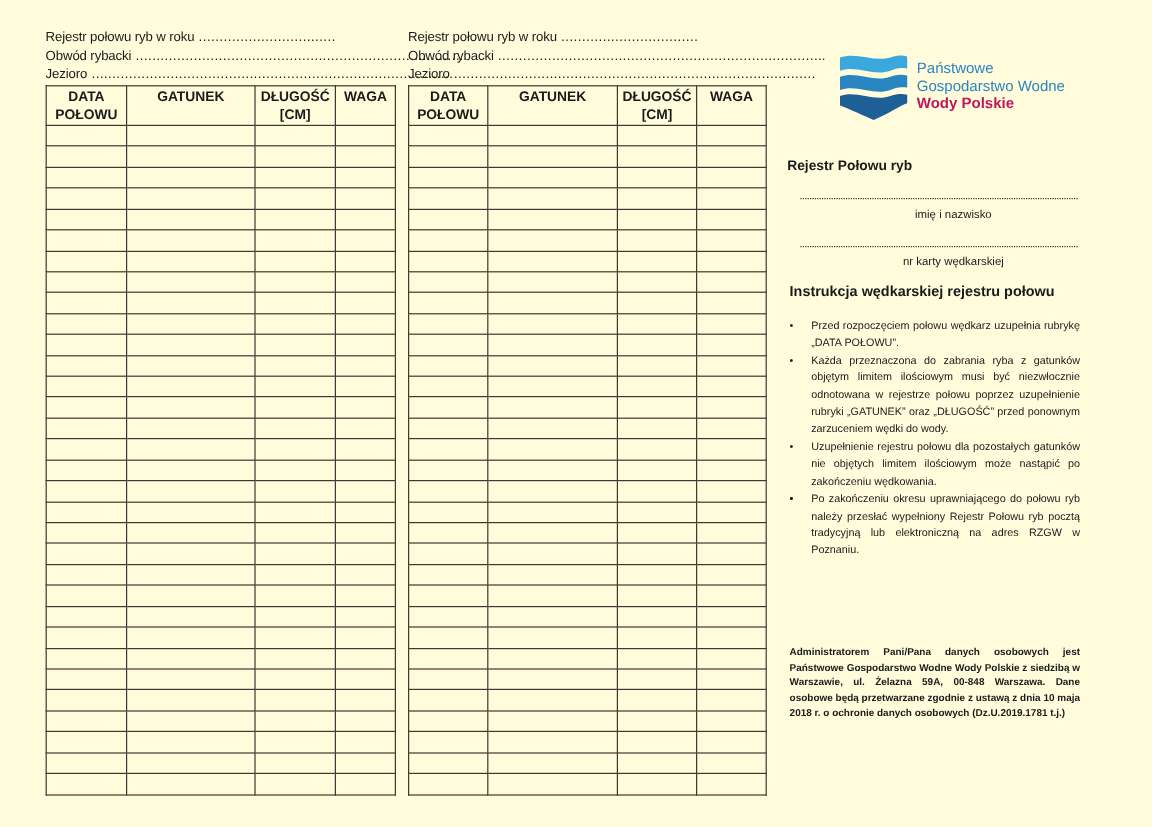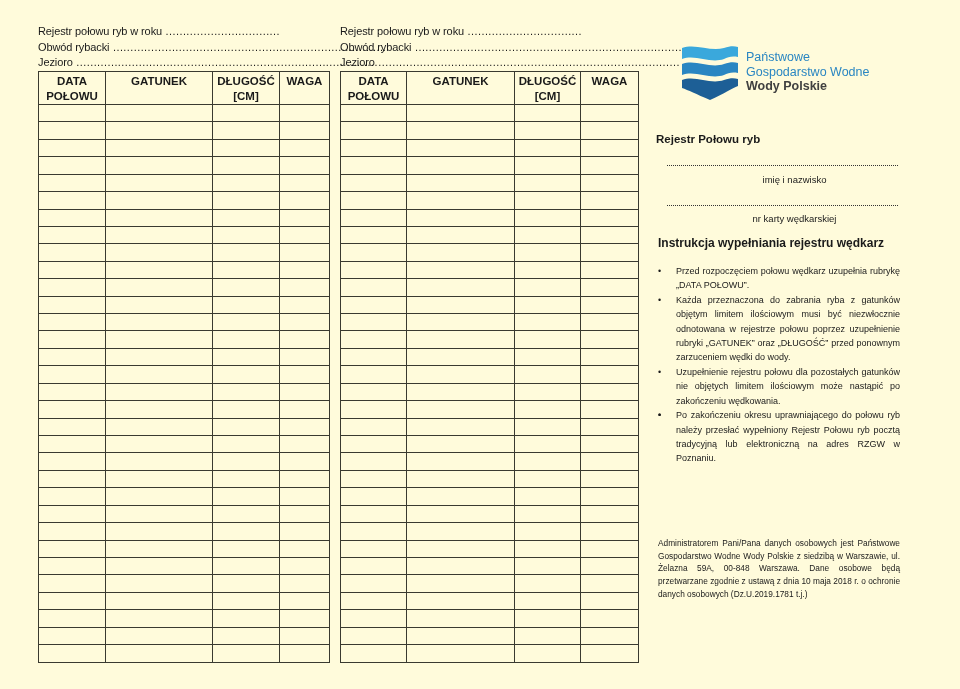--- a/index.html
+++ b/index.html
@@ -61,39 +61,39 @@
 
   
   .info {
     position: absolute;
     left: 656px;
     top: 40px;
     width: 245px;
   }
   .logo {
     position: absolute;
-    left: 24px;
+    left: 42px;
     top: 4px;
     width: 200px;
     height: 60px;
     text-decoration: underline;
   }
   .logo svg { position: absolute; left: 0; top: 0; }
   .logo-text {
     position: absolute;
     left: 66px;
     top: 6px;
     font-size: 12.5px;
     line-height: 14.5px;
     color: #2a86c2;
     white-space: nowrap;
   }
   .logo-text .bold {
     font-weight: bold;
-    color: #404040;
+    color: #be185d;
   }
 
   .form-title {
     position: absolute;
     top: 93px;
     left: 0;
     width: 245px;
     text-align: left;
     font-size: 11.5px;
     font-weight: bold;
@@ -142,20 +142,21 @@
     font-size: 9px;
   }
   .gdpr {
     position: absolute;
     top: 497px;
     left: 2px;
     width: 242px;
     font-size: 8.3px;
     line-height: 12.7px;
     text-align: justify;
+    font-weight: bold;
   }
 </style>
 </head>
 <body>
 
 <div class="page">
 
   <div class="register left">
     <div class="meta-line">
       <span>Rejestr połowu ryb w roku</span>
@@ -621,21 +622,21 @@
     </div>
 
     <div class="form-title">Rejestr Połowu ryb</div>
 
     <div class="dotline" style="top:125px"></div>
     <div class="fill-label" style="top:134px">imię i nazwisko</div>
 
     <div class="dotline" style="top:165px"></div>
     <div class="fill-label" style="top:173px">nr karty wędkarskiej</div>
 
-    <div class="instr-title">Instrukcja wypełniania rejestru wędkarz</div>
+    <div class="instr-title">Instrukcja wędkarskiej rejestru połowu</div>
 
     <ul class="instructions">
       <li><span class="bullet">•</span><span>Przed rozpoczęciem połowu wędkarz uzupełnia rubrykę „DATA POŁOWU”.</span></li>
       <li><span class="bullet">•</span><span>Każda przeznaczona do zabrania ryba z gatunków objętym limitem ilościowym musi być niezwłocznie odnotowana w rejestrze połowu poprzez uzupełnienie rubryki „GATUNEK” oraz „DŁUGOŚĆ” przed ponownym zarzuceniem wędki do wody.</span></li>
       <li><span class="bullet">•</span><span>Uzupełnienie rejestru połowu dla pozostałych gatunków nie objętych limitem ilościowym może nastąpić po zakończeniu wędkowania.</span></li>
       <li><span class="bullet">•</span></li>
       <li><span class="bullet">•</span><span>Po zakończeniu okresu uprawniającego do połowu ryb należy przesłać wypełniony Rejestr Połowu ryb pocztą tradycyjną lub elektroniczną na adres RZGW w Poznaniu.</span></li>
     </ul>
 
     <div class="gdpr">Administratorem Pani/Pana danych osobowych jest Państwowe Gospodarstwo Wodne Wody Polskie z siedzibą w Warszawie, ul. Żelazna 59A, 00-848 Warszawa. Dane osobowe będą przetwarzane zgodnie z ustawą z dnia 10 maja 2018 r. o ochronie danych osobowych (Dz.U.2019.1781 t.j.)</div>

